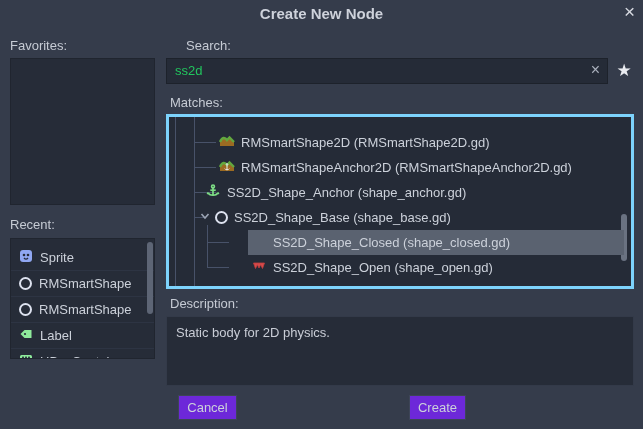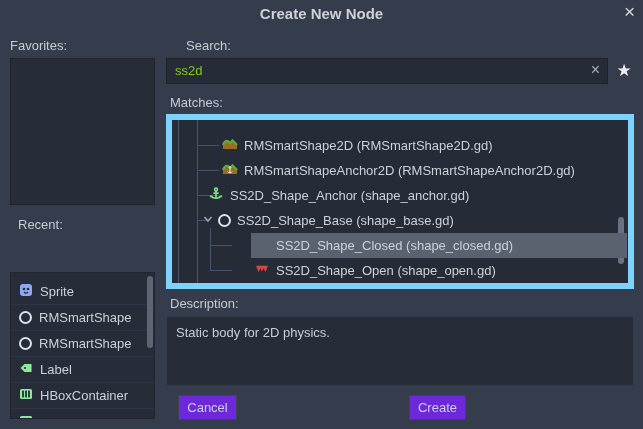--- a/index.html
+++ b/index.html
@@ -18,35 +18,35 @@
   
   .title { top:5px; left:0; width:100%; text-align:center; font-weight:bold; font-size:15px; color:#ced2db; }
   .close-btn { top:1px; right:8px; font-size:19px; color:#d6d9e0; cursor:default; line-height:22px; }
 
   
   .panel { background:#262c38; border:1px solid #20252f; }
 
   .favorites-label { top:38px; left:10px; }
   .favorites-panel { top:58px; left:10px; width:145px; height:147px; }
 
-  .recent-label { top:217px; left:18px; }
-  .recent-panel { top:238px; left:10px; width:145px; height:147px; overflow:hidden;margin-top:34px; }
+  .recent-label { top:217px; left:10px; }
+  .recent-panel { top:238px; left:10px; width:145px; height:121px; overflow:hidden; }
   .recent-rows { position:absolute; top:6px; left:0; right:0; }
   .recent-row { height:26px; display:flex; align-items:center; gap:7px; padding-left:8px; border-bottom:1px solid #2d3443; }
   .recent-row:last-child { border-bottom:none; }
   .recent-scroll { position:absolute; right:1px; top:3px; width:6px; height:72px; background:#5d6575; border-radius:3px; }
 
   .search-label { top:38px; left:170px;margin-left:16px; }
   .search-input { top:58px; left:166px; width:442px; height:26px; background:#252b37; border:1px solid #1d222b; }
-  .search-text { position:absolute; left:8px; top:4px; color:#84cc16; }
+  .search-text { position:absolute; left:8px; top:4px; color:#22c55e; }
   .search-clear { position:absolute; right:7px; top:2px; color:#abb1bd; font-size:16px; }
   .fav-star { top:58px; left:612px; width:24px; height:26px; text-align:center; color:#eaecf1; font-size:17px; line-height:26px; }
 
   .matches-label { top:95px; left:170px; }
-  .tree-panel { top:114px; left:166px; width:468px; height:175px; background:#252b37; border:6px solid #7dd3fc; overflow:hidden; }
+  .tree-panel { top:114px; left:166px; width:468px; height:175px; background:#252b37; border:3px solid #7dd3fc; overflow:hidden; }
   .tree-row { position:absolute; left:0; width:100%; height:25px; display:flex; align-items:center; gap:6px; }
   .tree-row .txt { position:relative; z-index:2; white-space:nowrap; }
   .lvl1 { padding-left:50px; }
   .lvl-base { padding-left:30px; }
   .lvl2 { padding-left:82px;align-items:center; }
   .guide { position:absolute; background:#485269; }
   .sel-bg { position:absolute; left:79px; width:376px; height:25px; background:#5a6270; z-index:1; }
   .tree-scroll { position:absolute; right:4px; top:97px; width:6px; height:47px; background:#6a7281; border-radius:3px; }
 
   .desc-label { top:296px; left:170px; }

